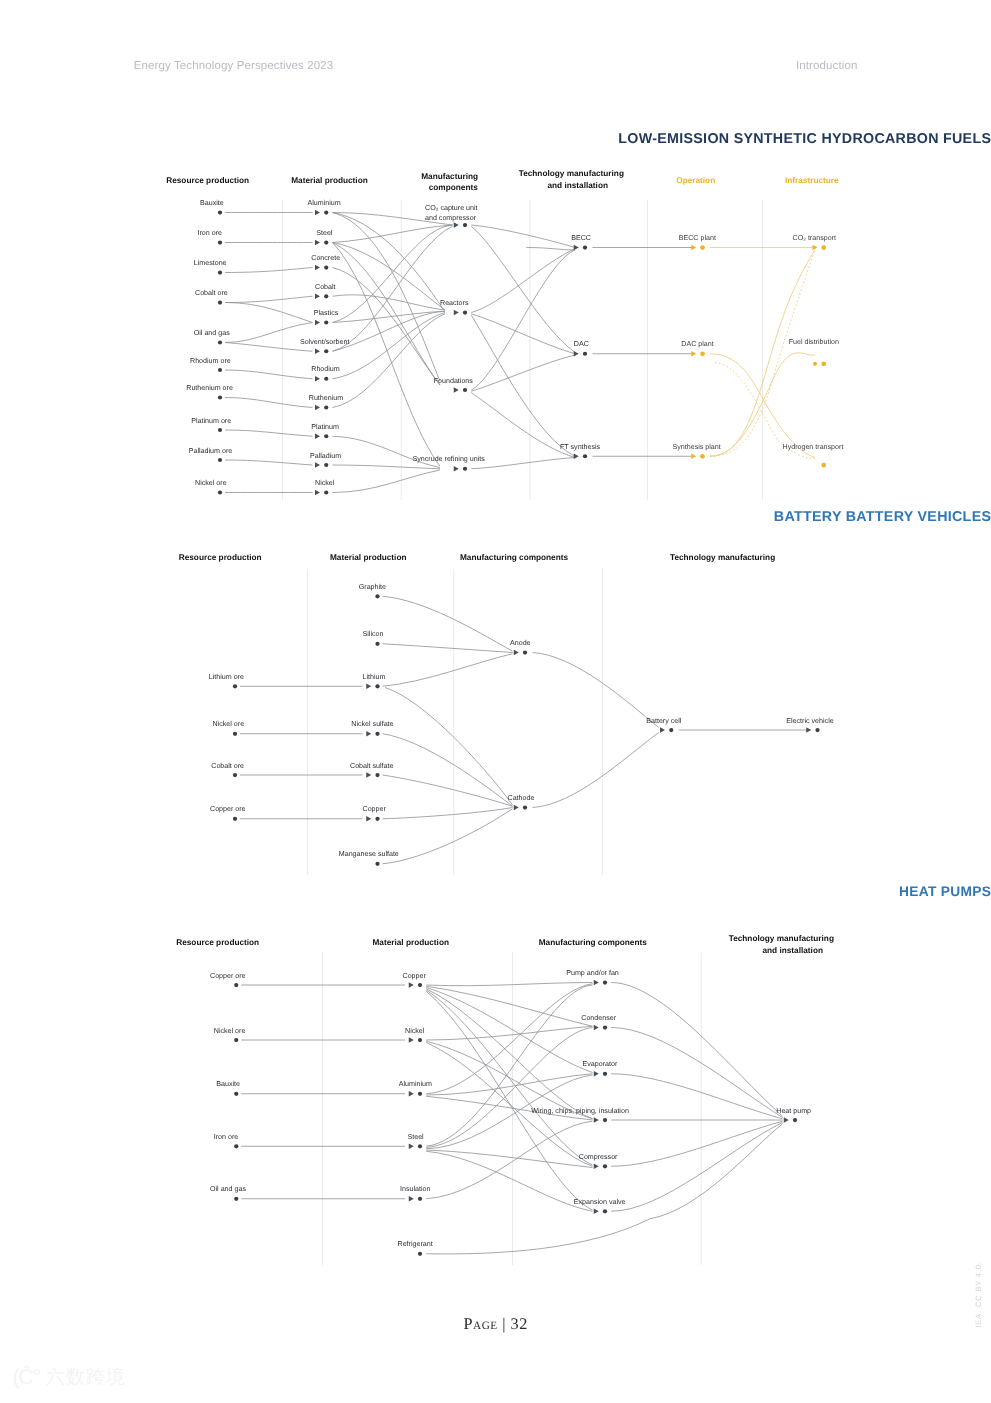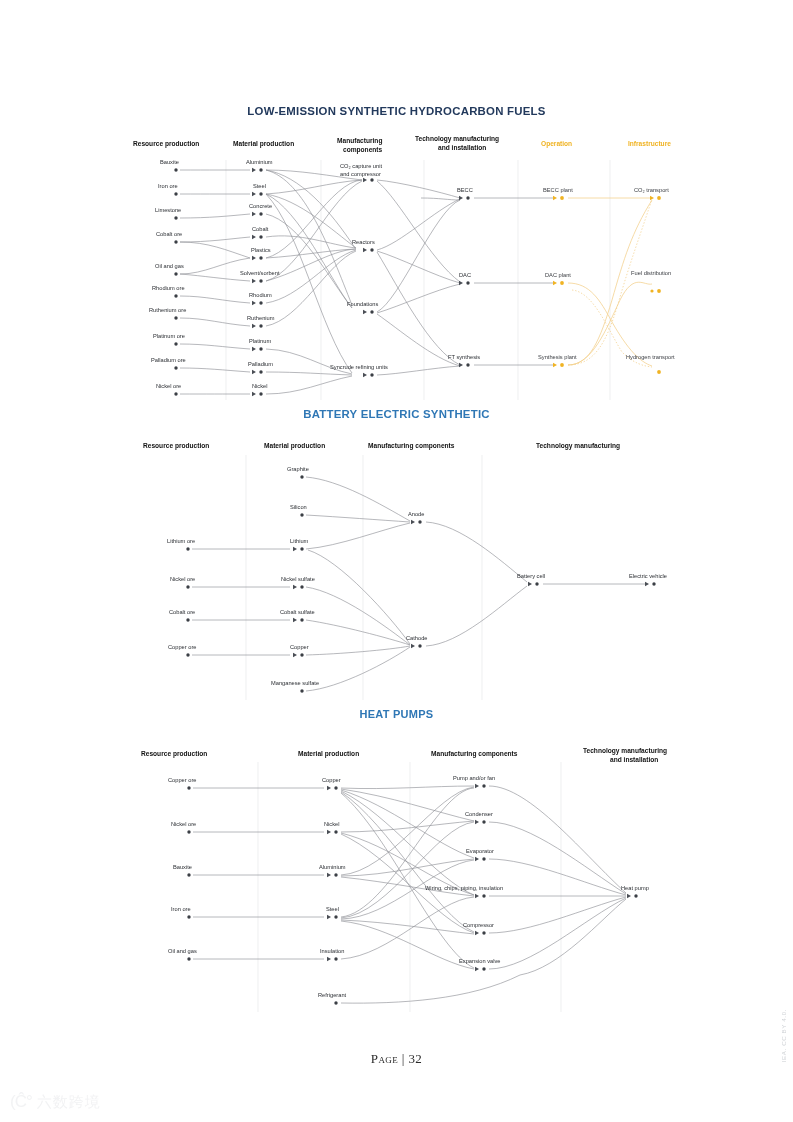--- a/index.html
+++ b/index.html
@@ -33,21 +33,21 @@
     color: #b9bcc1;
     letter-spacing: 0.1px;
   }
   .runhead .left { position: absolute; left: 0; top: 0; }
   .runhead .right { position: absolute; right: 0; top: 0; }
 
   
   .sec-title {
     position: absolute;
     width: 100%;
-    text-align: center;
+    text-align: right;
     font-weight: bold;
     font-size: 11.4px;
     letter-spacing: 0.25px;
   }
   .t1 { top: 105px; color: #22395c; }
   .t2 { top: 408px; color: #2f77b5; }
   .t3 { top: 708px; color: #2f77b5; font-size: 11px; }
 
   
   .fig { position: absolute; left: 0; top: 0; }
@@ -98,23 +98,27 @@
     color: #dedfe2;
     letter-spacing: 1px;
     line-height: 1;
   }
 </style>
 </head>
 <body>
 
 <div class="page">
 
+  <div class="runhead">
+    <span class="left">Energy Technology Perspectives 2023</span>
+    <span class="right">Introduction</span>
+  </div>
 
   <div class="sec-title t1">LOW-EMISSION SYNTHETIC HYDROCARBON FUELS</div>
-  <div class="sec-title t2">BATTERY ELECTRIC SYNTHETIC</div>
+  <div class="sec-title t2">BATTERY BATTERY VEHICLES</div>
   <div class="sec-title t3">HEAT PUMPS</div>
 
   <div class="fig">
     <svg width="793" height="1122" viewBox="0 0 793 1122" xmlns="http://www.w3.org/2000/svg">
       <defs>
         <style>
           .lk  { fill:none; stroke:#8f9298; stroke-width:.65; }
           .lko { fill:none; stroke:#f3cf8a; stroke-width:.75; }
           .lkd { fill:none; stroke:#f3cf8a; stroke-width:.75; stroke-dasharray:1.4 1.8; }
           .rule{ stroke:#e6e8ea; stroke-width:.7; }

